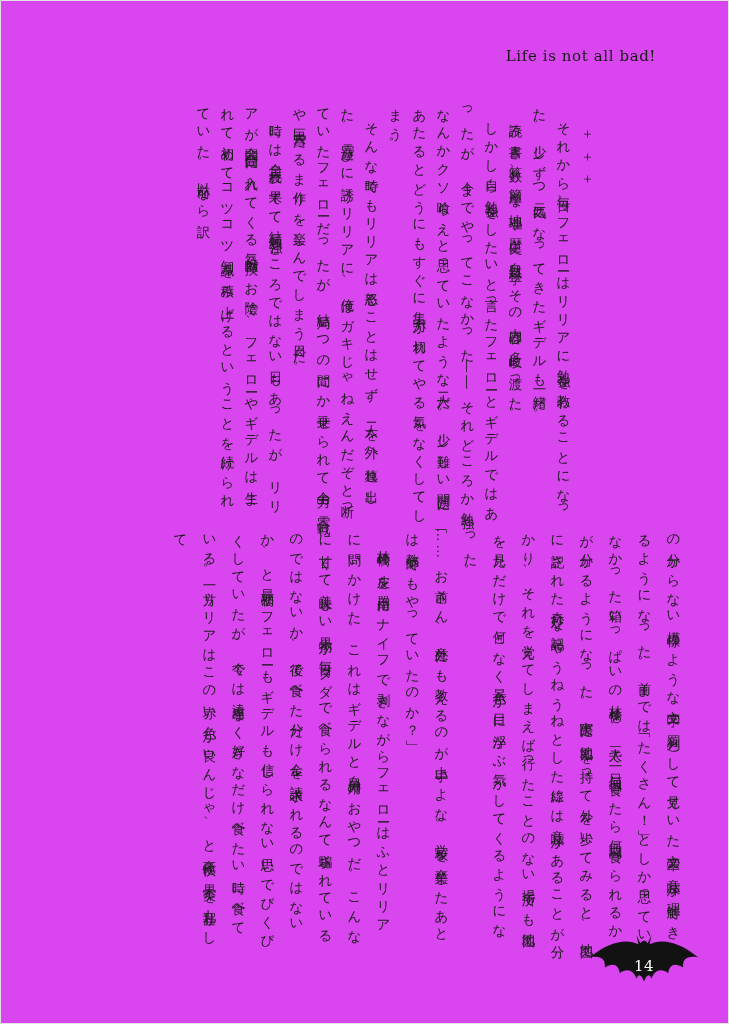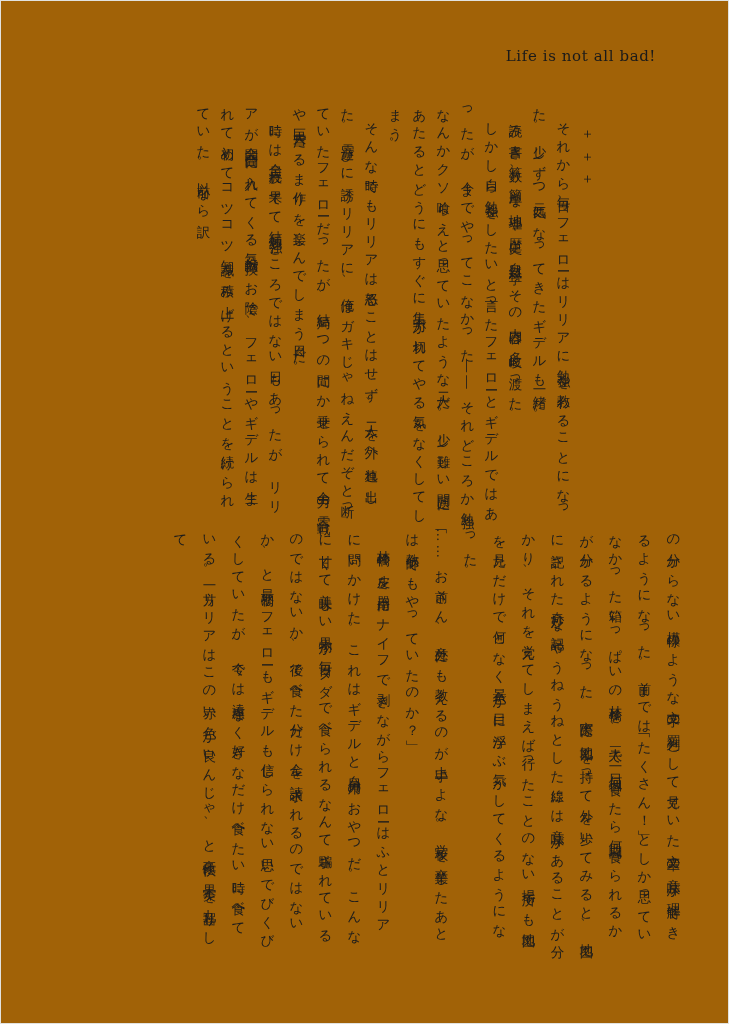--- a/index.html
+++ b/index.html
@@ -5,21 +5,21 @@
   * { margin: 0; padding: 0; box-sizing: border-box; }
   html, body { width: 729px; height: 1024px; }
   body {
     background: #e8e8e6;
     font-family: "DejaVu Serif", "Liberation Serif", serif;
   }
   .page {
     position: relative;
     width: 729px;
     height: 1024px;
-    background: #a16207;
+    background: #d946ef;
     border: 1px solid #e2e2df;
     color: #1c1c1c;
     overflow: hidden;
   }
 
   
   .running-header {
     position: absolute;
     top: 46px;
     right: 72px;
@@ -93,14 +93,34 @@
     <p class="indent">そんな時でもリリアは怒ることはせず、二人を外へ連れ出した。雪遊びに誘うリリアに、俺はガキじゃねえんだぞと断っていたフェローだったが、結局いつの間にか乗せられて全力の雪合戦や巨大雪だるま作りを楽しんでしまう日々だ。</p>
     <p class="indent">時には全員疲れ果てて結局勉強どころではない日もあったが、リリアが合間合間に入れてくる気分転換のお陰で、フェローやギデルは生まれて初めてコツコツ知識を積み上げるということを続けられていた。以前なら訳</p>
   </div>
 
   <div class="vtext text-block-bottom">
     <p>の分からない模様のような文字の羅列として見ていた文章の意味が理解できるようになった。前までは「たくさん！」としか思っていなかった箱いっぱいの林檎を、三人で一日何個食べたら何日間食べられるかが分かるようになった。実際に地図を持って外を歩いてみると、地図に記された奇妙な記号やうねうねとした線には意味があることが分かり、それを覚えてしまえば行ったことのない場所でも地図を見ただけで何となく景色が目に浮かぶ気がしてくるようになった。</p>
     <p>「……お前さん、意外にも教えるのが上手いよな。学校を卒業したあとは教師でもやっていたのか？」</p>
     <p class="indent">林檎の皮を器用にナイフで剥きながらフェローはふとリリアに問いかけた。これはギデルと自分用のおやつだ。こんなに甘くて美味しい果物が毎日タダで食べられるなんて騙されているのではないか、後で食べた分だけ金を請求されるのではないか、と最初はフェローもギデルも信じられない思いでびくびくしていたが、今では遠慮なく好きなだけ食べたい時に食べている。一方リリアはこの赤い色が良いんじゃ、と豪快に果実を丸齧りして</p>
   </div>
 
+  <div class="page-footer">
+    <svg class="bat-svg" viewBox="0 0 120 64" xmlns="http://www.w3.org/2000/svg">
+      <path fill="#121212" d="
+        M52 3 L56 12
+        Q58 9 60 9 Q62 9 64 12 L68 3
+        L66 13
+        C78 7 96 9 118 27
+        C106 25 101 29 102 38
+        C93 32 87 35 86 44
+        C78 38 71 41 68 50
+        C66 44 63 45 60 53
+        C57 45 54 44 52 50
+        C49 41 42 38 34 44
+        C33 35 27 32 18 38
+        C19 29 14 25 2 27
+        C24 9 42 7 54 13
+        Z"></path>
+    </svg>
+    <span class="page-number">14</span>
+  </div>
 
 </div>
 
 </body></html>

